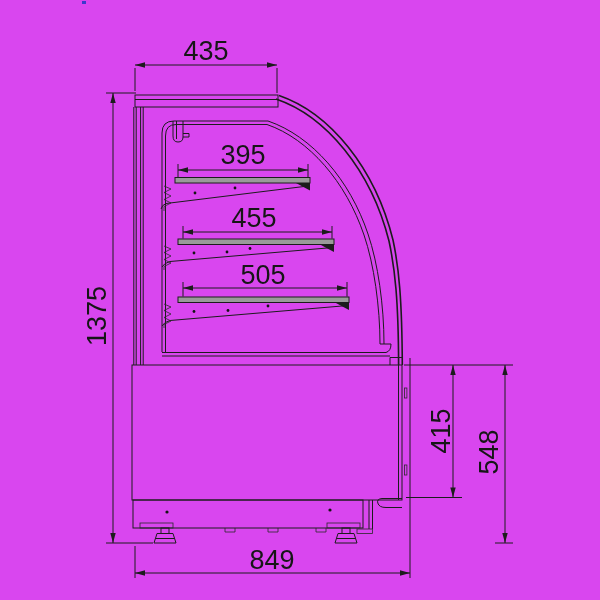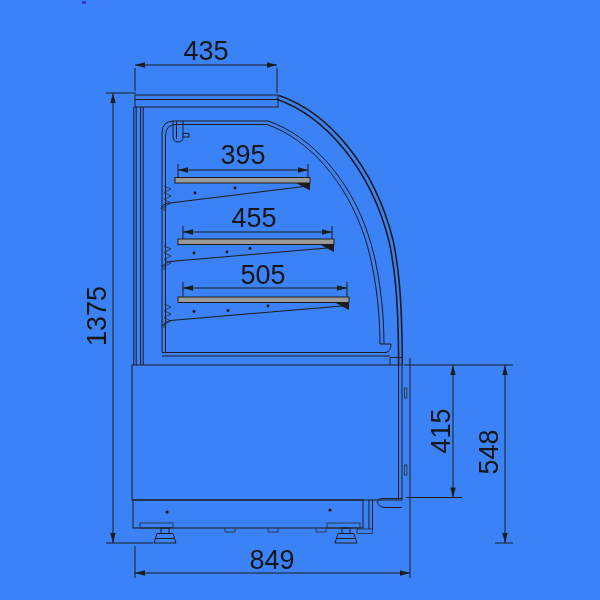--- a/index.html
+++ b/index.html
@@ -1,16 +1,16 @@
 <!DOCTYPE html>
 <html><head>
 <meta charset="utf-8">
 <style>
   html,body{margin:0;padding:0;background:#ffffff;}
-  .page{position:relative;width:600px;height:600px;background:#3b82f6;overflow:hidden;
+  .page{position:relative;width:600px;height:600px;background:#d946ef;overflow:hidden;
         font-family:"Liberation Sans", sans-serif;}
   svg{position:absolute;left:0;top:0;}
   .ln{stroke:#1c1c1c;stroke-width:1;fill:none;}
   .ln2{stroke:#1c1c1c;stroke-width:1.6;fill:none;}
   .thin{stroke:#2a2a2a;stroke-width:0.8;fill:none;}
   .arrow{fill:#1c1c1c;stroke:none;}
   .dimtext{fill:#161616;font-size:27px;font-family:"Liberation Sans",sans-serif;}
   .dot{fill:#141414;stroke:none;}
   .shelfplate{fill:#9a9a9a;stroke:#1c1c1c;stroke-width:1;}
 </style>

